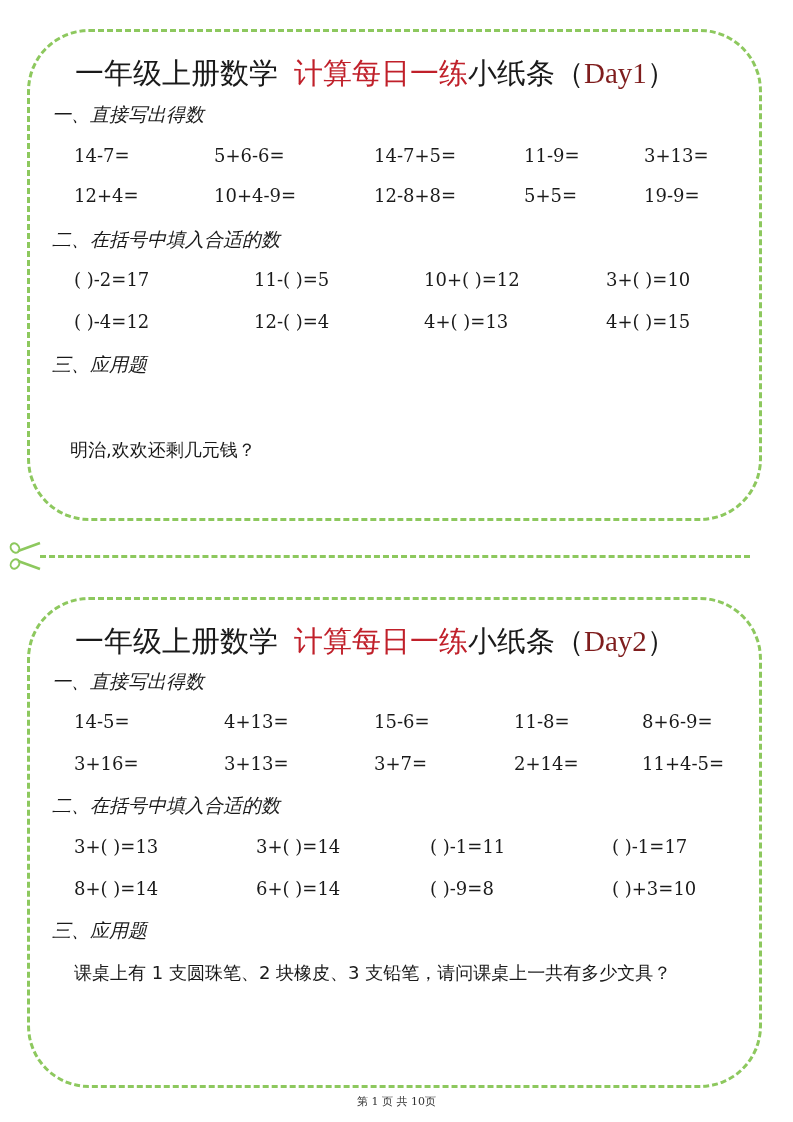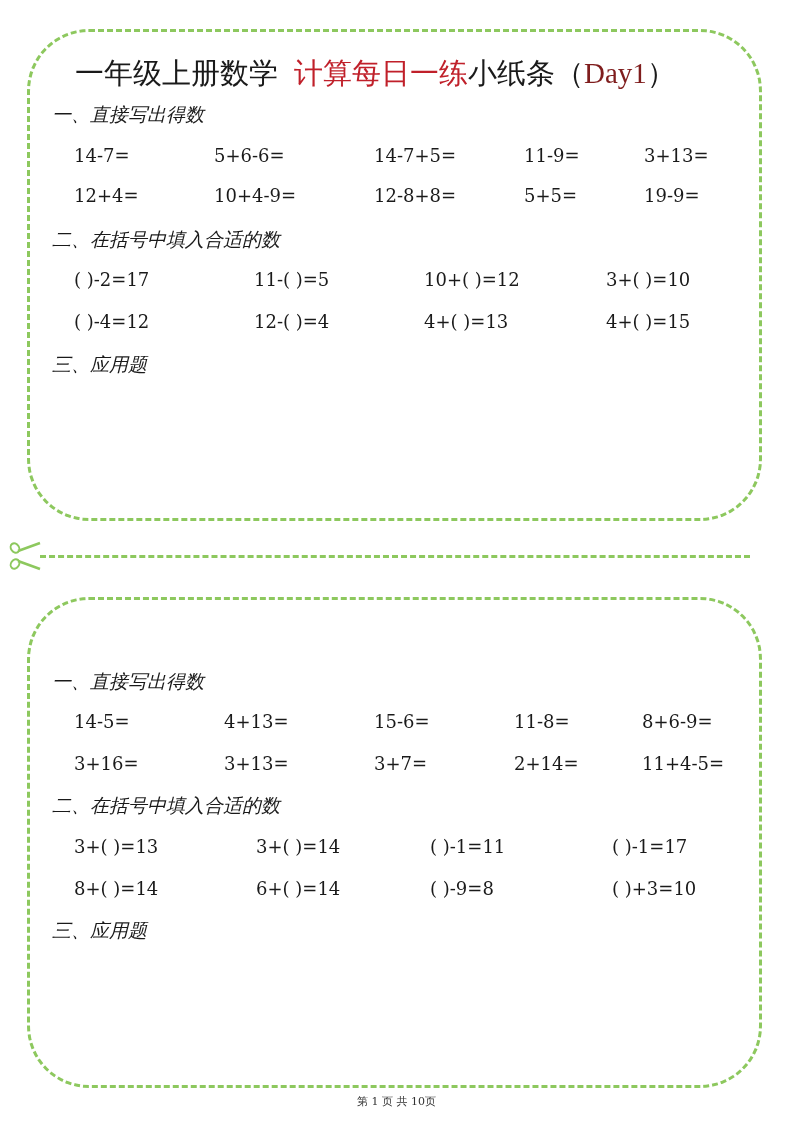--- a/index.html
+++ b/index.html
@@ -51,33 +51,35 @@
     <span style="left:532px">3+(    )=10</span>
   </div>
   <div class="row" style="top:279px">
     <span style="left:0">(    )-4=12</span>
     <span style="left:180px">12-(    )=4</span>
     <span style="left:350px">4+(    )=13</span>
     <span style="left:532px">4+(    )=15</span>
   </div>
 
   <div class="sec" style="top:320px">三、应用题</div>
+  <div class="word" style="top:406px">明治,欢欢还剩几元钱？</div>
 </div>
 
 <svg class="scissors" viewBox="0 0 40 32">
   <g fill="none" stroke="#8dc85e" stroke-width="2">
     <ellipse cx="7" cy="8" rx="4" ry="5" transform="rotate(-35 7 8)"></ellipse>
     <ellipse cx="7" cy="24" rx="4" ry="5" transform="rotate(35 7 24)"></ellipse>
     <line x1="10" y1="11" x2="32" y2="3" stroke-width="2.5"></line>
     <line x1="10" y1="21" x2="32" y2="29" stroke-width="2.5"></line>
   </g>
 </svg>
 <div class="cutline"></div>
 
 <div class="card c2">
+  <div class="title"><span>一年级上册数学</span><span class="red">计算每日一练</span><span>小纸条（</span><span class="day">Day2</span><span>）</span></div>
 
   <div class="sec" style="top:69px">一、直接写出得数</div>
   <div class="row" style="top:111px">
     <span style="left:0">14-5=</span>
     <span style="left:150px">4+13=</span>
     <span style="left:300px">15-6=</span>
     <span style="left:440px">11-8=</span>
     <span style="left:568px">8+6-9=</span>
   </div>
   <div class="row" style="top:153px">
@@ -96,16 +98,17 @@
     <span style="left:538px">(    )-1=17</span>
   </div>
   <div class="row" style="top:278px">
     <span style="left:0">8+(    )=14</span>
     <span style="left:182px">6+(    )=14</span>
     <span style="left:356px">(    )-9=8</span>
     <span style="left:538px">(    )+3=10</span>
   </div>
 
   <div class="sec" style="top:318px">三、应用题</div>
+  <div class="word" style="top:361px; left:44px">课桌上有 1 支圆珠笔、2 块橡皮、3 支铅笔，请问课桌上一共有多少文具？</div>
   <div class="word" style="top:405px"></div>
 </div>
 
 <div class="footer">第 1 页 共 10页</div>
 
 </body></html>

